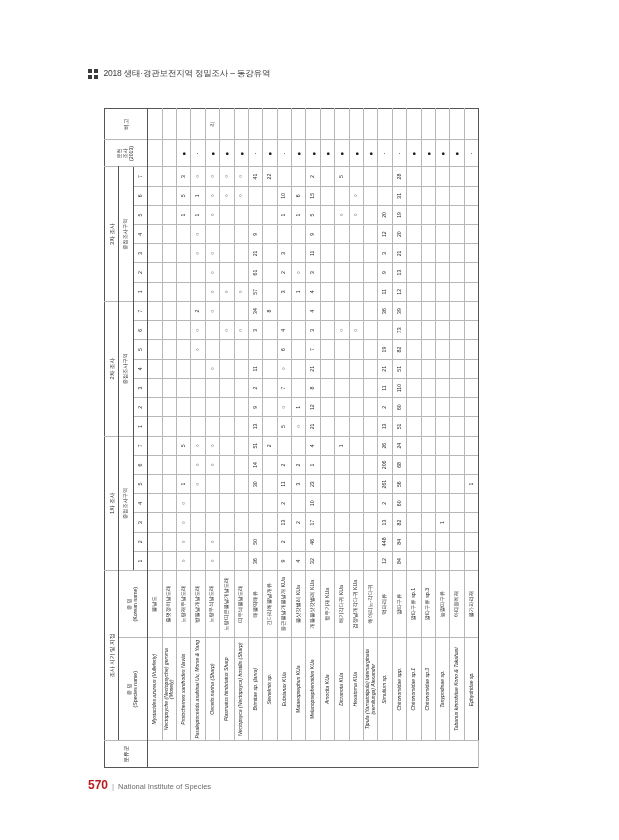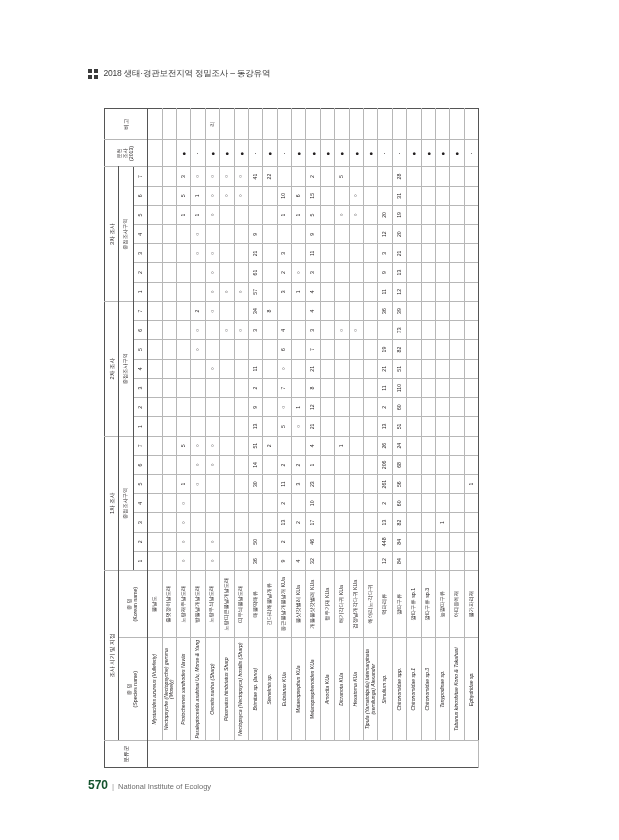--- a/index.html
+++ b/index.html
@@ -49,21 +49,21 @@
     position: absolute;
     left: 88px;
     bottom: 48px;
     display: flex;
     align-items: baseline;
     gap: 4px;
   }
   .footer-page {
     font-size: 12px;
     font-weight: bold;
-    color: #14532d;
+    color: #b91c1c;
   }
   .footer-sep {
     font-size: 8px;
     color: #9a9a9a;
   }
   .footer-org {
     font-size: 7.5px;
     color: #6d6d6d;
   }
 
@@ -850,14 +850,14 @@
           <td class="dot">·</td>
           <td class="thick-r"></td>
         </tr>
       </tbody>
   </table>
 </div>
 
 <div class="page-footer">
   <span class="footer-page">570</span>
   <span class="footer-sep">|</span>
-  <span class="footer-org">National Institute of Ecology</span>
+  <span class="footer-org">National Institute of Species</span>
 </div>
 
 </body></html>

